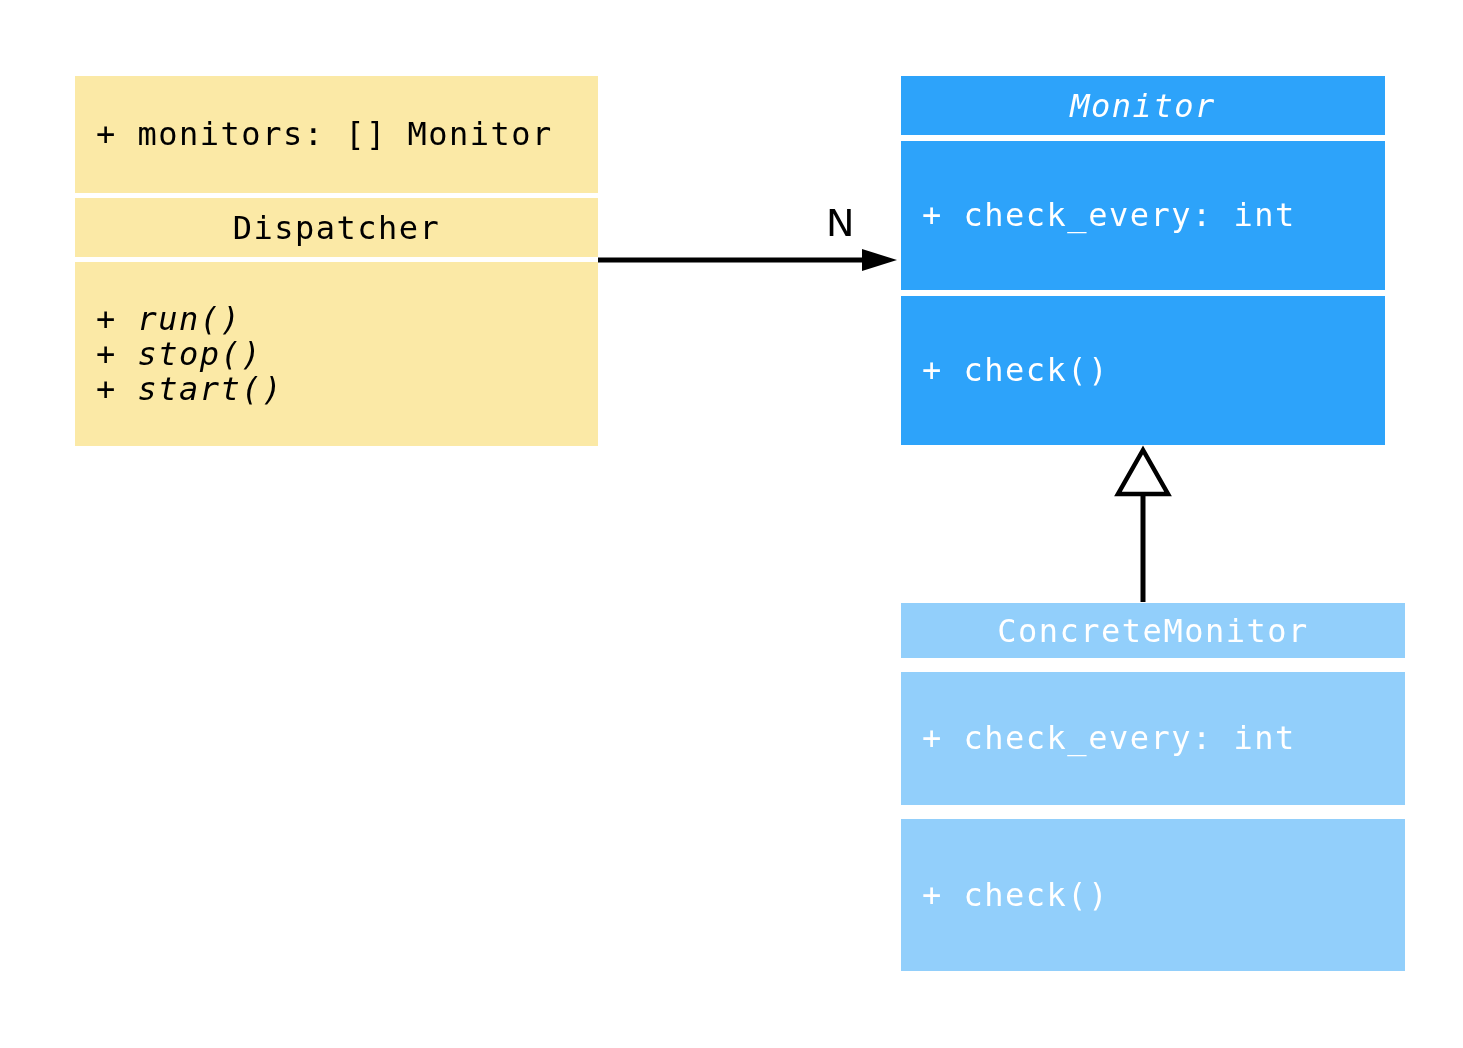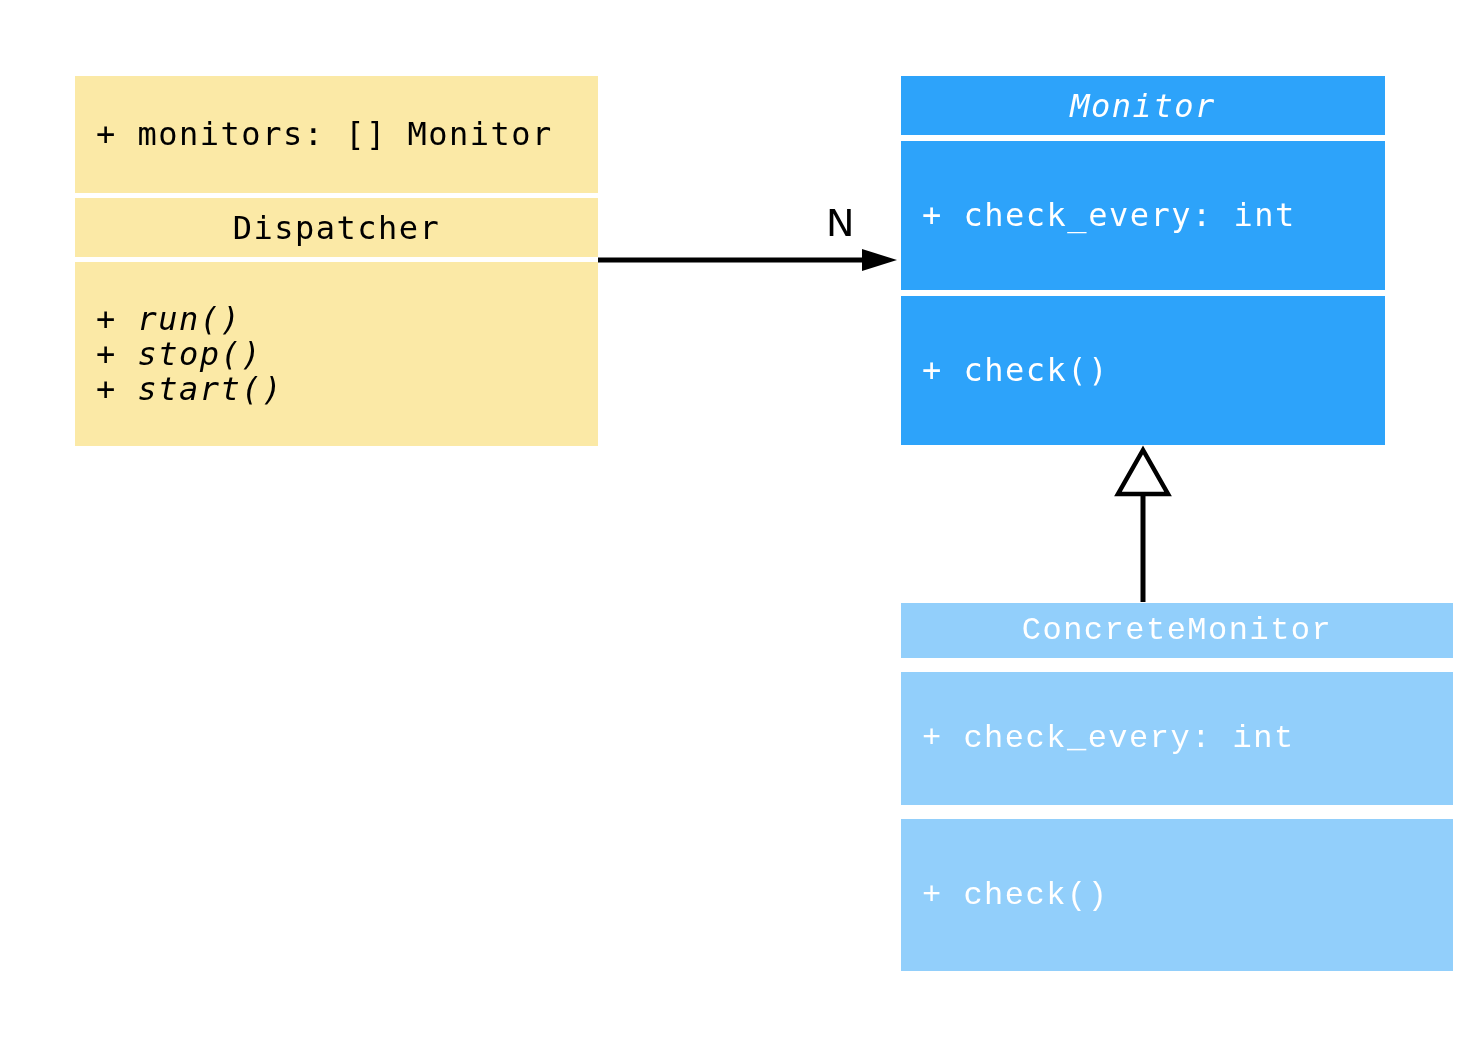--- a/index.html
+++ b/index.html
@@ -63,23 +63,22 @@
     width: 484px; height: 369px;
     gap: 6px;
   }
   #box-monitor .title   { height: 59px; }
   #box-monitor .attrs   { height: 149px; }
   #box-monitor .methods { height: 149px; }
 
   
   #box-concrete-monitor {
     left: 901px; top: 603px;
-    width: 552px; height: 368px;
+    width: 504px; height: 368px;
     gap: 14px;
-    font-family: Liberation Mono, monospace;
   }
   #box-concrete-monitor .title   { height: 58px; }
   #box-concrete-monitor .attrs   { height: 140px; }
   #box-concrete-monitor .methods { height: 160px; }
 
   
   #connector-layer {
     position: absolute;
     left: 0; top: 0;
     width: 1463px; height: 1048px;

